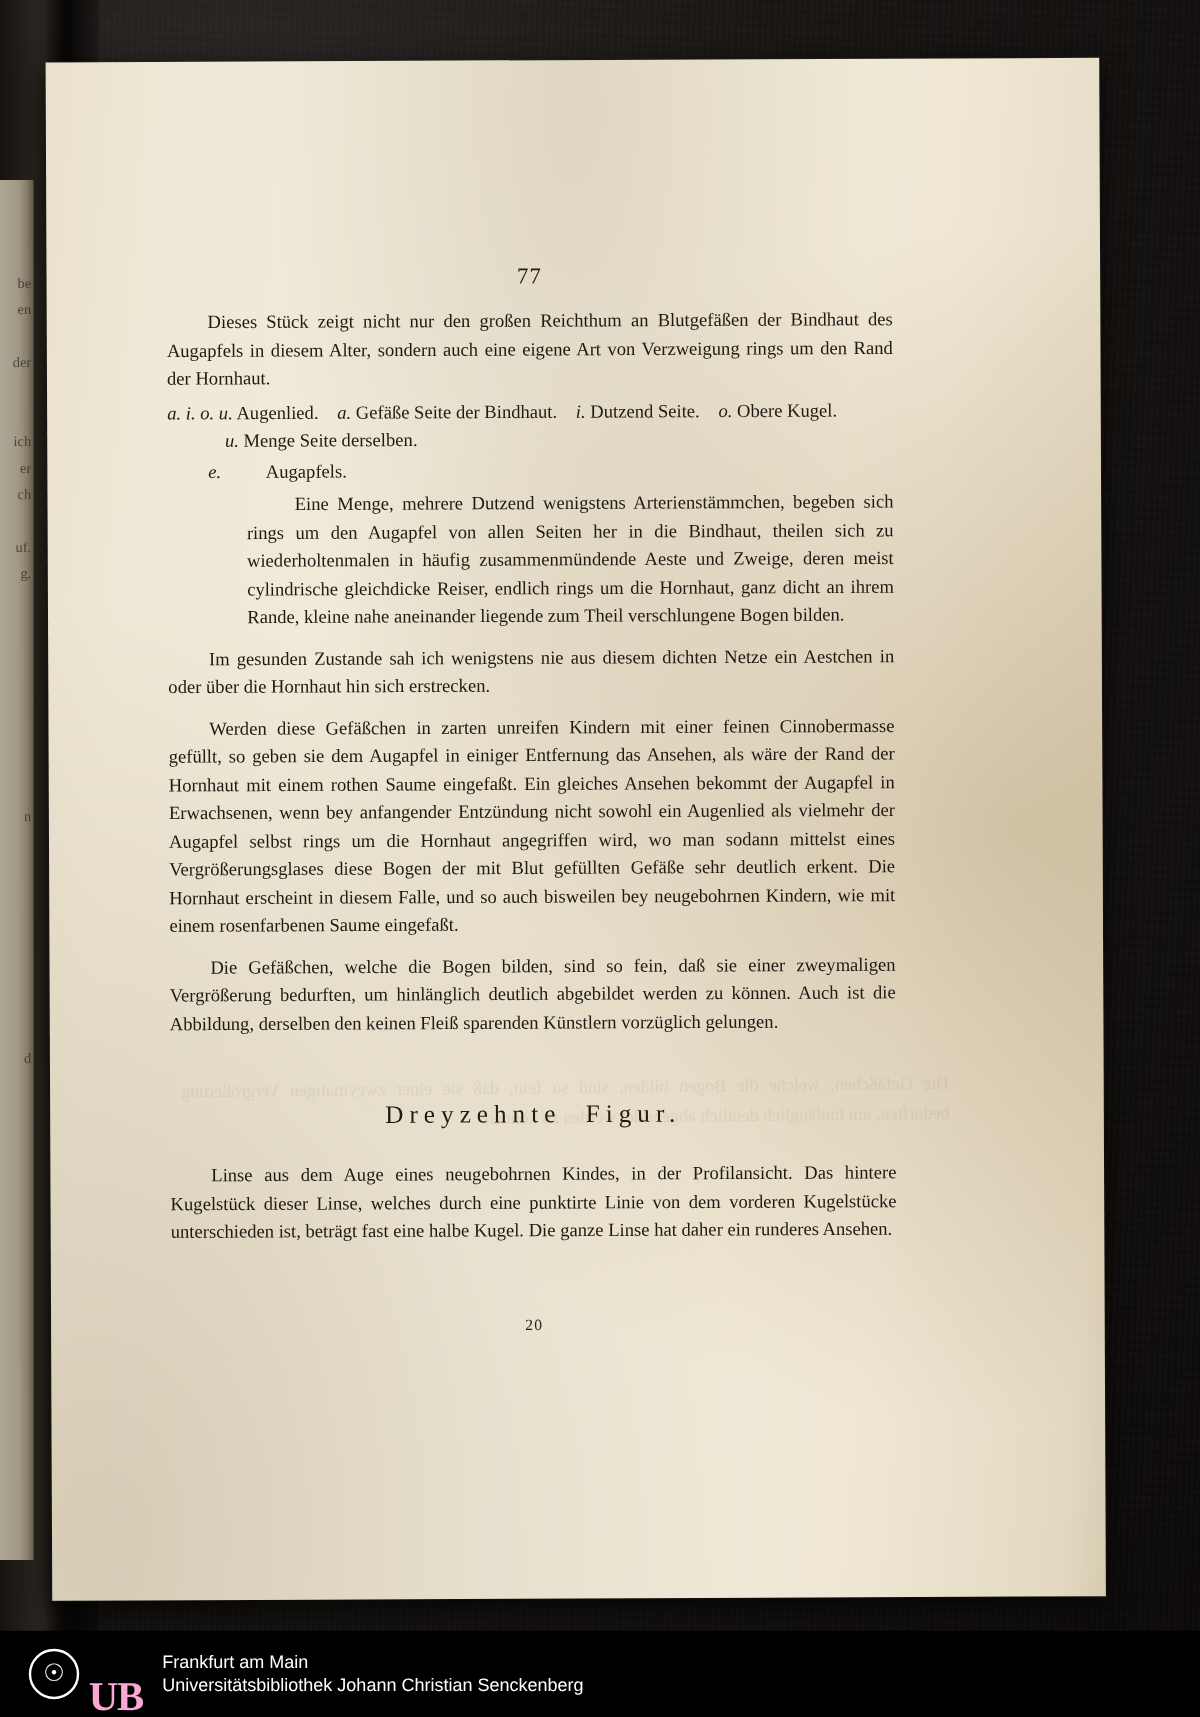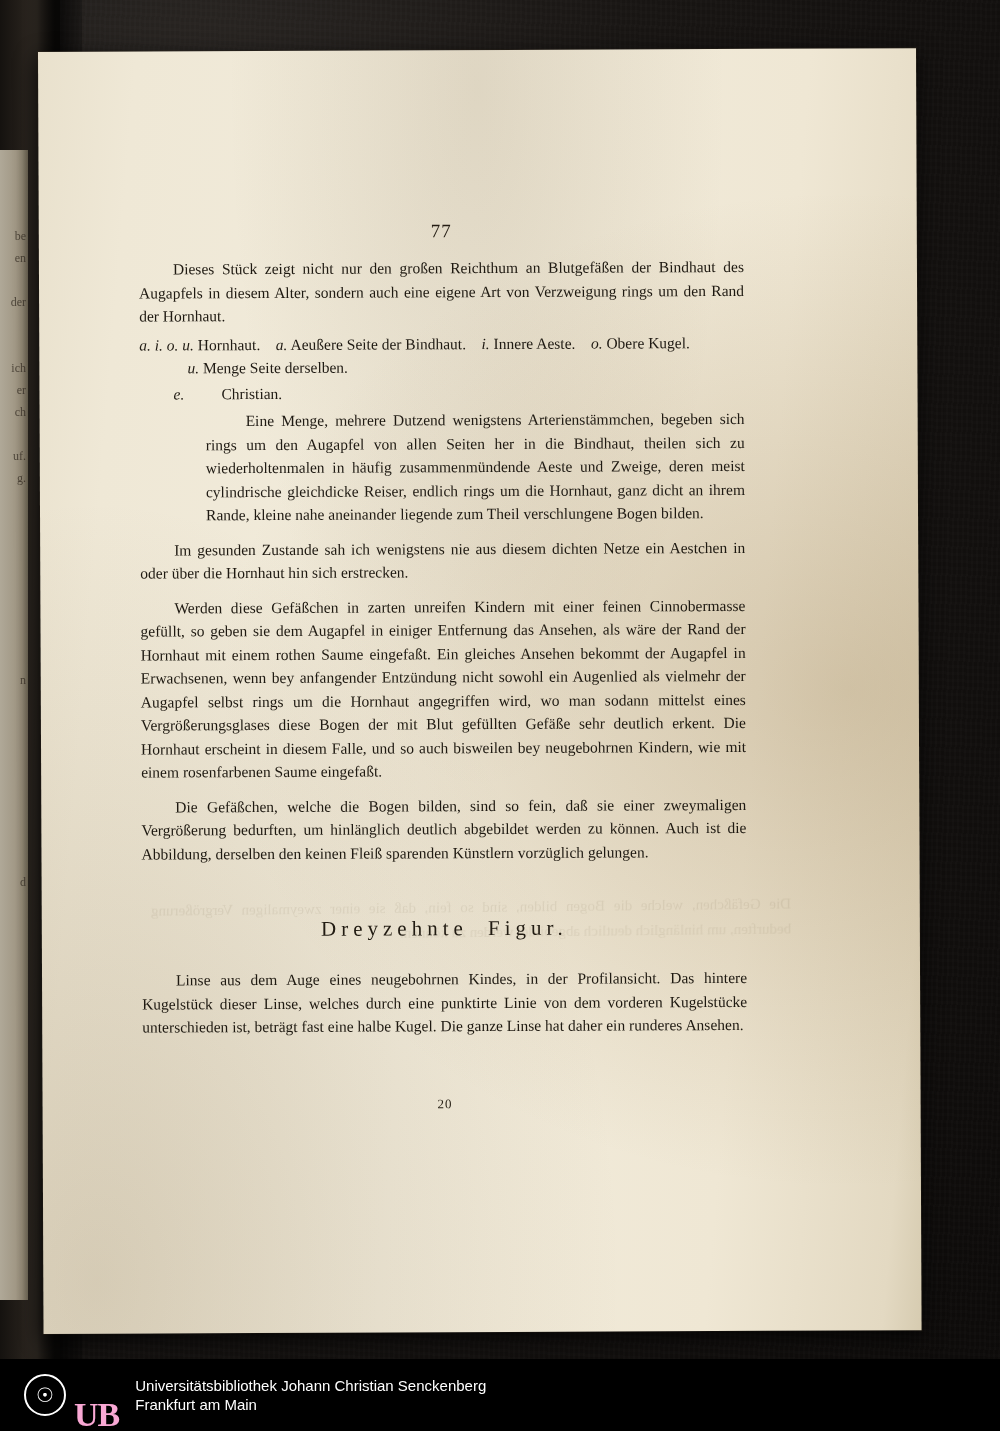--- a/index.html
+++ b/index.html
@@ -277,37 +277,37 @@
   <div class="showthrough">Die Gefäßchen, welche die Bogen bilden, sind so fein, daß sie einer zweymaligen Vergrößerung bedurften, um hinlänglich deutlich abgebildet werden zu können.</div>
 
   <div class="text-col">
 
     <div class="folio">77</div>
 
     <p class="indent">Dieses Stück zeigt nicht nur den großen Reichthum an Blutgefäßen der Bindhaut des Augapfels in diesem Alter, sondern auch eine eigene Art von Verzweigung rings um den Rand der Hornhaut.</p>
 
     <div class="legend-line">
       <i>a. i. o. u.</i>
-      <span>Hornhaut.</span>
+      <span>Augenlied.</span>
       &nbsp;&nbsp;
       <i>a.</i>
-      <span>Aeußere Seite der Bindhaut.</span>
+      <span>Gefäße Seite der Bindhaut.</span>
       &nbsp;&nbsp;
       <i>i.</i>
-      <span>Innere Aeste.</span>
+      <span>Dutzend Seite.</span>
       &nbsp;&nbsp;
       <i>o.</i>
       <span>Obere Kugel.</span>
     </div>
     <div class="legend-sub">
       <i>u.</i>
       <span>Menge Seite derselben.</span>
     </div>
     <div class="legend-e">
-      <i class="lbl">e.</i><span>Christian.</span>
+      <i class="lbl">e.</i><span>Augapfels.</span>
     </div>
 
     <div class="block-indent">
       <span style="display:inline-block;width:40px"></span><span>Eine Menge, mehrere Dutzend wenigstens Arterienstämmchen, begeben sich rings um den Augapfel von allen Seiten her in die Bindhaut, theilen sich zu wiederholtenmalen in häufig zusammenmündende Aeste und Zweige, deren meist cylindrische gleichdicke Reiser, endlich rings um die Hornhaut, ganz dicht an ihrem Rande, kleine nahe aneinander liegende zum Theil verschlungene Bogen bilden.</span>
     </div>
 
     <p class="indent para-gap">Im gesunden Zustande sah ich wenigstens nie aus diesem dichten Netze ein Aestchen in oder über die Hornhaut hin sich erstrecken.</p>
     <p class="indent para-gap">Werden diese Gefäßchen in zarten unreifen Kindern mit einer feinen Cinnobermasse gefüllt, so geben sie dem Augapfel in einiger Entfernung das Ansehen, als wäre der Rand der Hornhaut mit einem rothen Saume eingefaßt. Ein gleiches Ansehen bekommt der Augapfel in Erwachsenen, wenn bey anfangender Entzündung nicht sowohl ein Augenlied als vielmehr der Augapfel selbst rings um die Hornhaut angegriffen wird, wo man sodann mittelst eines Vergrößerungsglases diese Bogen der mit Blut gefüllten Gefäße sehr deutlich erkent. Die Hornhaut erscheint in diesem Falle, und so auch bisweilen bey neugebohrnen Kindern, wie mit einem rosenfarbenen Saume eingefaßt.</p>
     <p class="indent para-gap">Die Gefäßchen, welche die Bogen bilden, sind so fein, daß sie einer zweymaligen Vergrößerung bedurften, um hinlänglich deutlich abgebildet werden zu können. Auch ist die Abbildung, derselben den keinen Fleiß sparenden Künstlern vorzüglich gelungen.</p>
 
@@ -318,16 +318,16 @@
     <div class="signature">20</div>
   </div>
 </div>
 
 <div class="footer-bar">
   <div class="ub-logo">
     <div class="ub-seal">☉</div>
     <div class="ub-mark">UB</div>
   </div>
   <div class="ub-text">
+    <div>Frankfurt am Main</div>
     <div>Universitätsbibliothek Johann Christian Senckenberg</div>
-    <div>Frankfurt am Main</div>
   </div>
 </div>
 
 </body></html>

